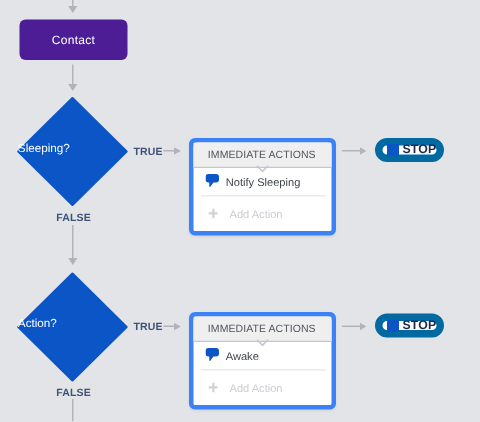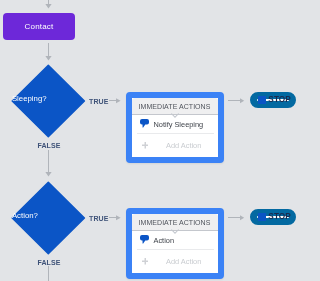--- a/index.html
+++ b/index.html
@@ -1,42 +1,42 @@
 <!DOCTYPE html>
 <html><head>
 <meta charset="utf-8">
 <style>
   html,body{margin:0;padding:0;}
   body{width:300px;height:281px;background:#e2e4e7;font-family:"Liberation Sans",sans-serif;overflow:hidden;position:relative;}
   .stage{position:absolute;left:0;top:0;width:300px;height:281px;}
   svg.canvas{position:absolute;left:0;top:0;width:300px;height:281px;}
   .obj{position:absolute;}
 
-  .objnode{left:3px;top:13px;width:72px;height:27px;background:#6d28d9;border-radius:4px;
+  .objnode{left:13px;top:13px;width:72px;height:27px;background:#4c1d95;border-radius:4px;
     display:flex;align-items:center;justify-content:center;color:#fff;font-size:8px;letter-spacing:.2px;}
 
   .dlabel{position:absolute;width:73px;left:11.9px;text-align:left;color:#fff;font-size:7.8px;line-height:1;}
 
   .lbl{position:absolute;color:#3e5278;font-size:7px;font-weight:bold;letter-spacing:.1px;line-height:1;}
   .lbl.ctr{width:98px;left:0;text-align:center;}
 
-  .card{position:absolute;left:125.5px;width:98px;background:#fff;border:6px solid #3b82f6;border-radius:4px;
+  .card{position:absolute;left:125.5px;width:98px;background:#fff;border:3px solid #3b82f6;border-radius:4px;
      box-shadow:0 1px 2px rgba(0,0,0,.07);box-sizing:border-box;}
   .cardhdr{position:relative;height:16px;background:#efeff0;border-bottom:1px solid #c4c7cd;border-radius:3px 3px 0 0;
     display:flex;align-items:center;justify-content:center;color:#50545c;font-size:7px;letter-spacing:.05px;}
   .cardhdr .notch{position:absolute;left:50%;top:15px;margin-left:-5px;width:10px;height:6px;}
   .cardhdr .notch svg{display:block;}
   .cardrow{display:flex;align-items:center;height:18px;padding:0 8px;gap:5px;}
   .chat-ic{margin-top:-1px;}
   .plus-ic{margin-left:2px;margin-right:0px;}
   .cardrow .t{font-size:7.4px;color:#3f434a;}
   .divider{height:1px;background:#e9eaec;margin:0 3.5px 0 5px;}
-  .addrow{display:flex;align-items:center;height:23px;padding:0 8px;gap:18px;color:#c9ccd0;font-size:7.4px;}
+  .addrow{display:flex;align-items:center;height:23px;padding:0 8px;gap:8px;color:#c9ccd0;font-size:7.4px;}
 
-  .stop{position:absolute;left:249.5px;width:46px;height:16px;border:7px solid #0369a1;background:#fff;border-radius:9px;
+  .stop{position:absolute;left:249.5px;width:46px;height:16px;border:5px solid #0369a1;background:#fff;border-radius:9px;
     display:flex;align-items:center;justify-content:center;gap:2.2px;box-sizing:border-box;padding-left:4px;}
   .stop .sq{width:8px;height:8px;background:#0b55c5;flex:none;}
   .stop .txt{font-size:8.2px;color:#1b2a4e;font-weight:bold;letter-spacing:.1px;line-height:1;}
 </style>
 </head>
 <body>
 
 <div class="stage">
 
   <svg class="canvas" viewBox="0 0 300 281">
@@ -112,21 +112,21 @@
       <span class="notch">
         <svg width="10" height="6" viewBox="0 0 10 6">
             <path d="M1.3 0.5 L5 4.2 L8.7 0.5" fill="none" stroke="#c3c7ce" stroke-width="1.05" stroke-linejoin="miter"></path>
           </svg>
       </span>
     </div>
     <div class="cardrow">
       <svg class="chat-ic" width="9" height="9" viewBox="0 0 18 18">
         <path d="M4 0 H14 A4 4 0 0 1 18 4 V7.2 A4 4 0 0 1 14 11.2 H10.6 L6.4 17 A0.7 0.7 0 0 1 5.15 16.5 L5 11.2 H4 A4 4 0 0 1 0 7.2 V4 A4 4 0 0 1 4 0 Z" fill="#0b55c6"></path>
       </svg>
-      <span class="t">Action</span>
+      <span class="t">Awake</span>
     </div>
     <div class="divider"></div>
     <div class="addrow">
       <svg class="plus-ic" width="6.5" height="6.5" viewBox="0 0 16 16">
         <path d="M6.2 0 H9.8 V6.2 H16 V9.8 H9.8 V16 H6.2 V9.8 H0 V6.2 H6.2 Z" fill="#cfd1d5"></path>
       </svg>
       <span>Add Action</span>
     </div>
   </div>
 

